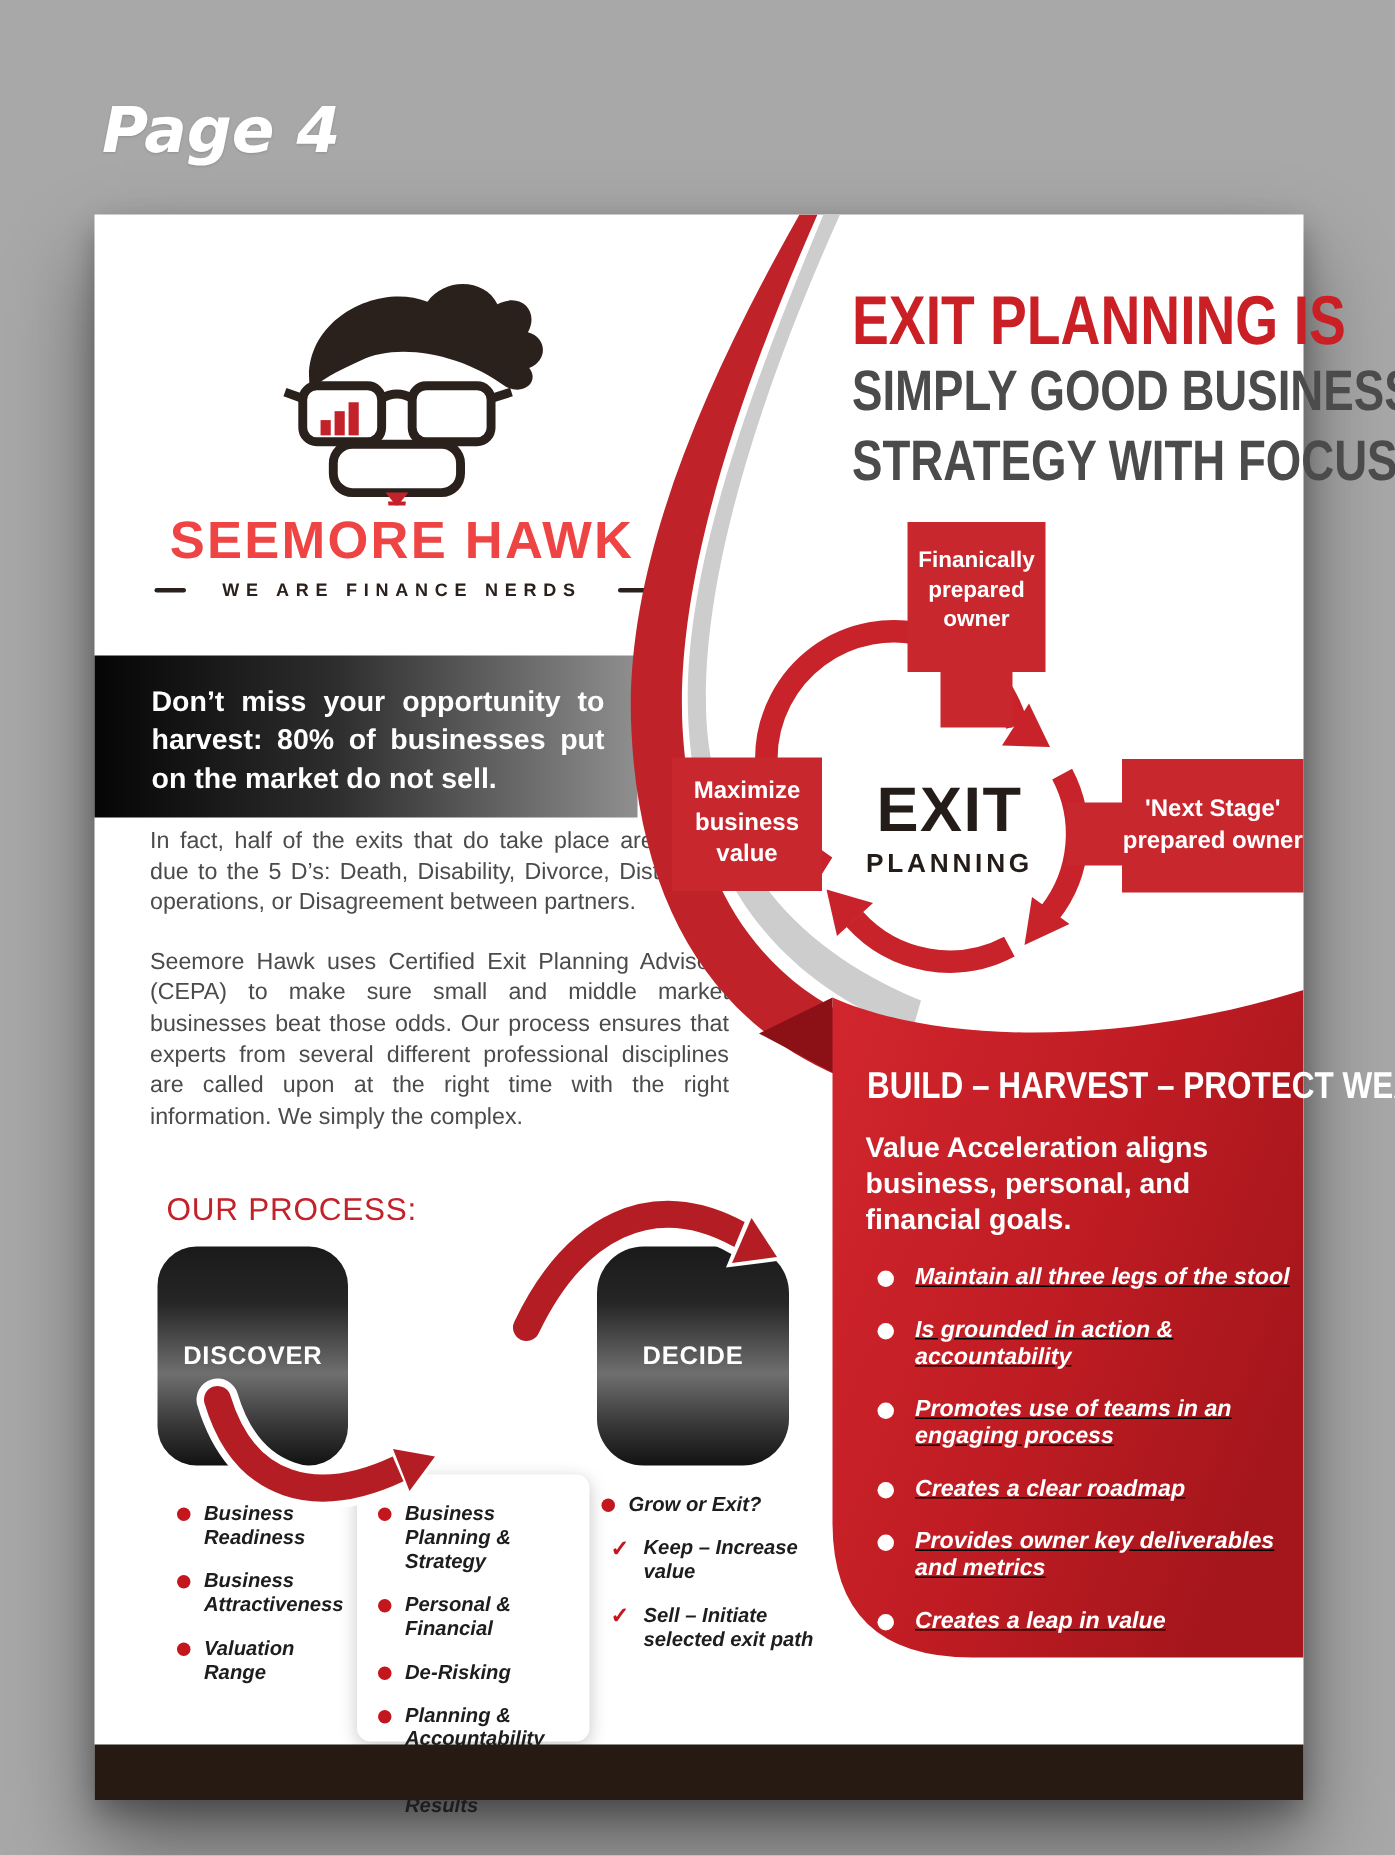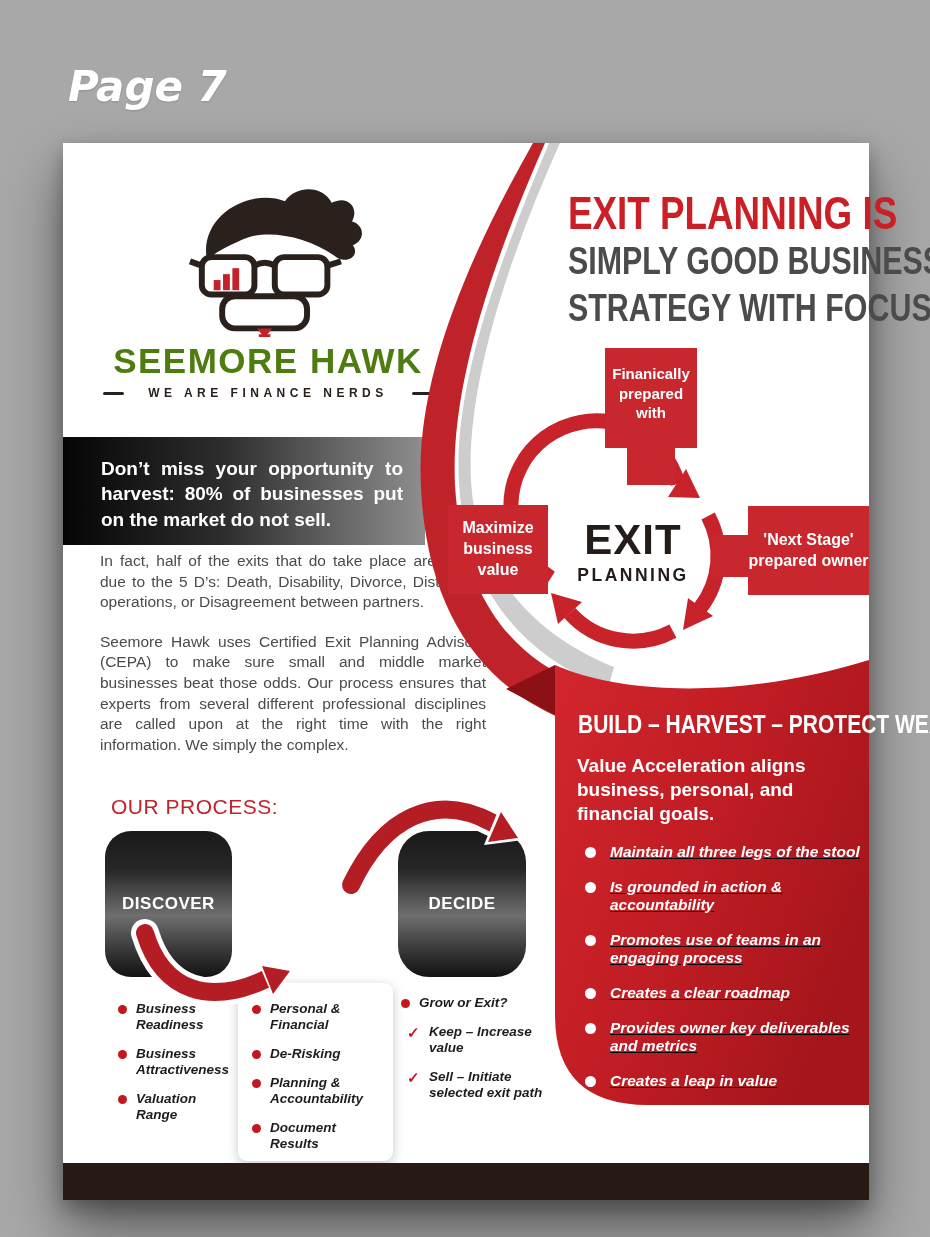--- a/index.html
+++ b/index.html
@@ -20,21 +20,21 @@
     box-shadow:0 30px 55px rgba(0,0,0,.45),0 8px 18px rgba(0,0,0,.28);
   }
   .footer-bar{
     position:absolute;left:0;bottom:0;width:806px;height:37px;
     background:#261a13;
   }
   
   .logo{position:absolute;left:40px;top:36px;width:330px;text-align:center;}
   .logo svg{display:block;margin:0 auto;}
   .brand{
-    color:#4d7c0f;font-size:35px;font-weight:800;letter-spacing:1.5px;
+    color:#ef4444;font-size:35px;font-weight:800;letter-spacing:1.5px;
     line-height:1;margin-top:6px;white-space:nowrap;
   }
   .tagline{
     display:flex;align-items:center;justify-content:center;gap:24px;margin-top:8px;
   }
   .tagline .rule{width:52px;height:3px;background:#2a211d;border-radius:2px;}
   .tagline .tagtext{
     color:#2a211d;font-size:12px;font-weight:700;letter-spacing:4.5px;white-space:nowrap;
   }
   
@@ -98,21 +98,21 @@
   .vp-list{position:absolute;left:522px;top:700px;width:276px;z-index:4;text-decoration:underline;}
   .vitem{display:flex;gap:14px;margin-bottom:16px;}
   .vdot{flex:0 0 11px;width:11px;height:11px;border-radius:50%;background:#fff;margin-top:4px;}
   .vtxt{color:#fff;font-size:15.5px;font-style:italic;font-weight:700;line-height:1.2;}
   
   .overlay{position:absolute;left:0;top:0;z-index:3;pointer-events:none;}
 </style>
 </head>
 <body>
 
-<div class="page-label">Page 7</div>
+<div class="page-label">Page 4</div>
 
 <div class="page">
 
   <div class="logo">
     <svg width="190" height="158" viewBox="0 0 224 186">
 
       <path fill="#2a211d" d="M 40 96 C 30 42 92 10 132 26 C 146 6 178 8 187 28 C 206 18 220 34 211 50 C 226 54 227 72 212 78 C 220 88 209 100 194 93 C 158 66 108 58 80 72 C 60 81 47 88 40 96 Z"></path>
 
       <g fill="none" stroke="#2a211d" stroke-width="7">
         <rect x="34" y="92" width="62" height="44" rx="11"></rect>
@@ -176,20 +176,24 @@
     </div>
     <div class="bitem">
       <span class="bdot"></span>
       <span class="btxt">Valuation Range</span>
     </div>
   </div>
 
   <div class="col col2card">
     <div class="bitem">
       <span class="bdot"></span>
+      <span class="btxt">Business Planning &amp; Strategy</span>
+    </div>
+    <div class="bitem">
+      <span class="bdot"></span>
       <span class="btxt">Personal &amp; Financial</span>
     </div>
     <div class="bitem">
       <span class="bdot"></span>
       <span class="btxt">De-Risking</span>
     </div>
     <div class="bitem">
       <span class="bdot"></span>
       <span class="btxt">Planning &amp; Accountability</span>
     </div>
@@ -254,21 +258,21 @@
 
     <g>
       <path d="M 288 742 C 320 675 372 648 430 680" fill="none" stroke="#ffffff" stroke-width="28" stroke-linecap="round"></path>
       <path d="M 288 742 C 320 675 372 648 430 680" fill="none" stroke="#b51d24" stroke-width="18" stroke-linecap="round"></path>
       <path d="M 460 697 L 421 702 L 437 663 Z" fill="#ffffff"></path>
       <path d="M 455 695 L 425 699 L 438 669 Z" fill="#b51d24"></path>
     </g>
   </svg>
 
   <div class="dbox dbox-top">
-    <span>Finanically prepared with</span>
+    <span>Finanically prepared owner</span>
   </div>
   <div class="dbox dbox-left">
     <span>Maximize business value</span>
   </div>
   <div class="dbox dbox-right">
     <span>'Next Stage' prepared owner</span>
   </div>
   <div class="exit-center">
     <div class="big">EXIT</div>
     <div class="small">PLANNING</div>

